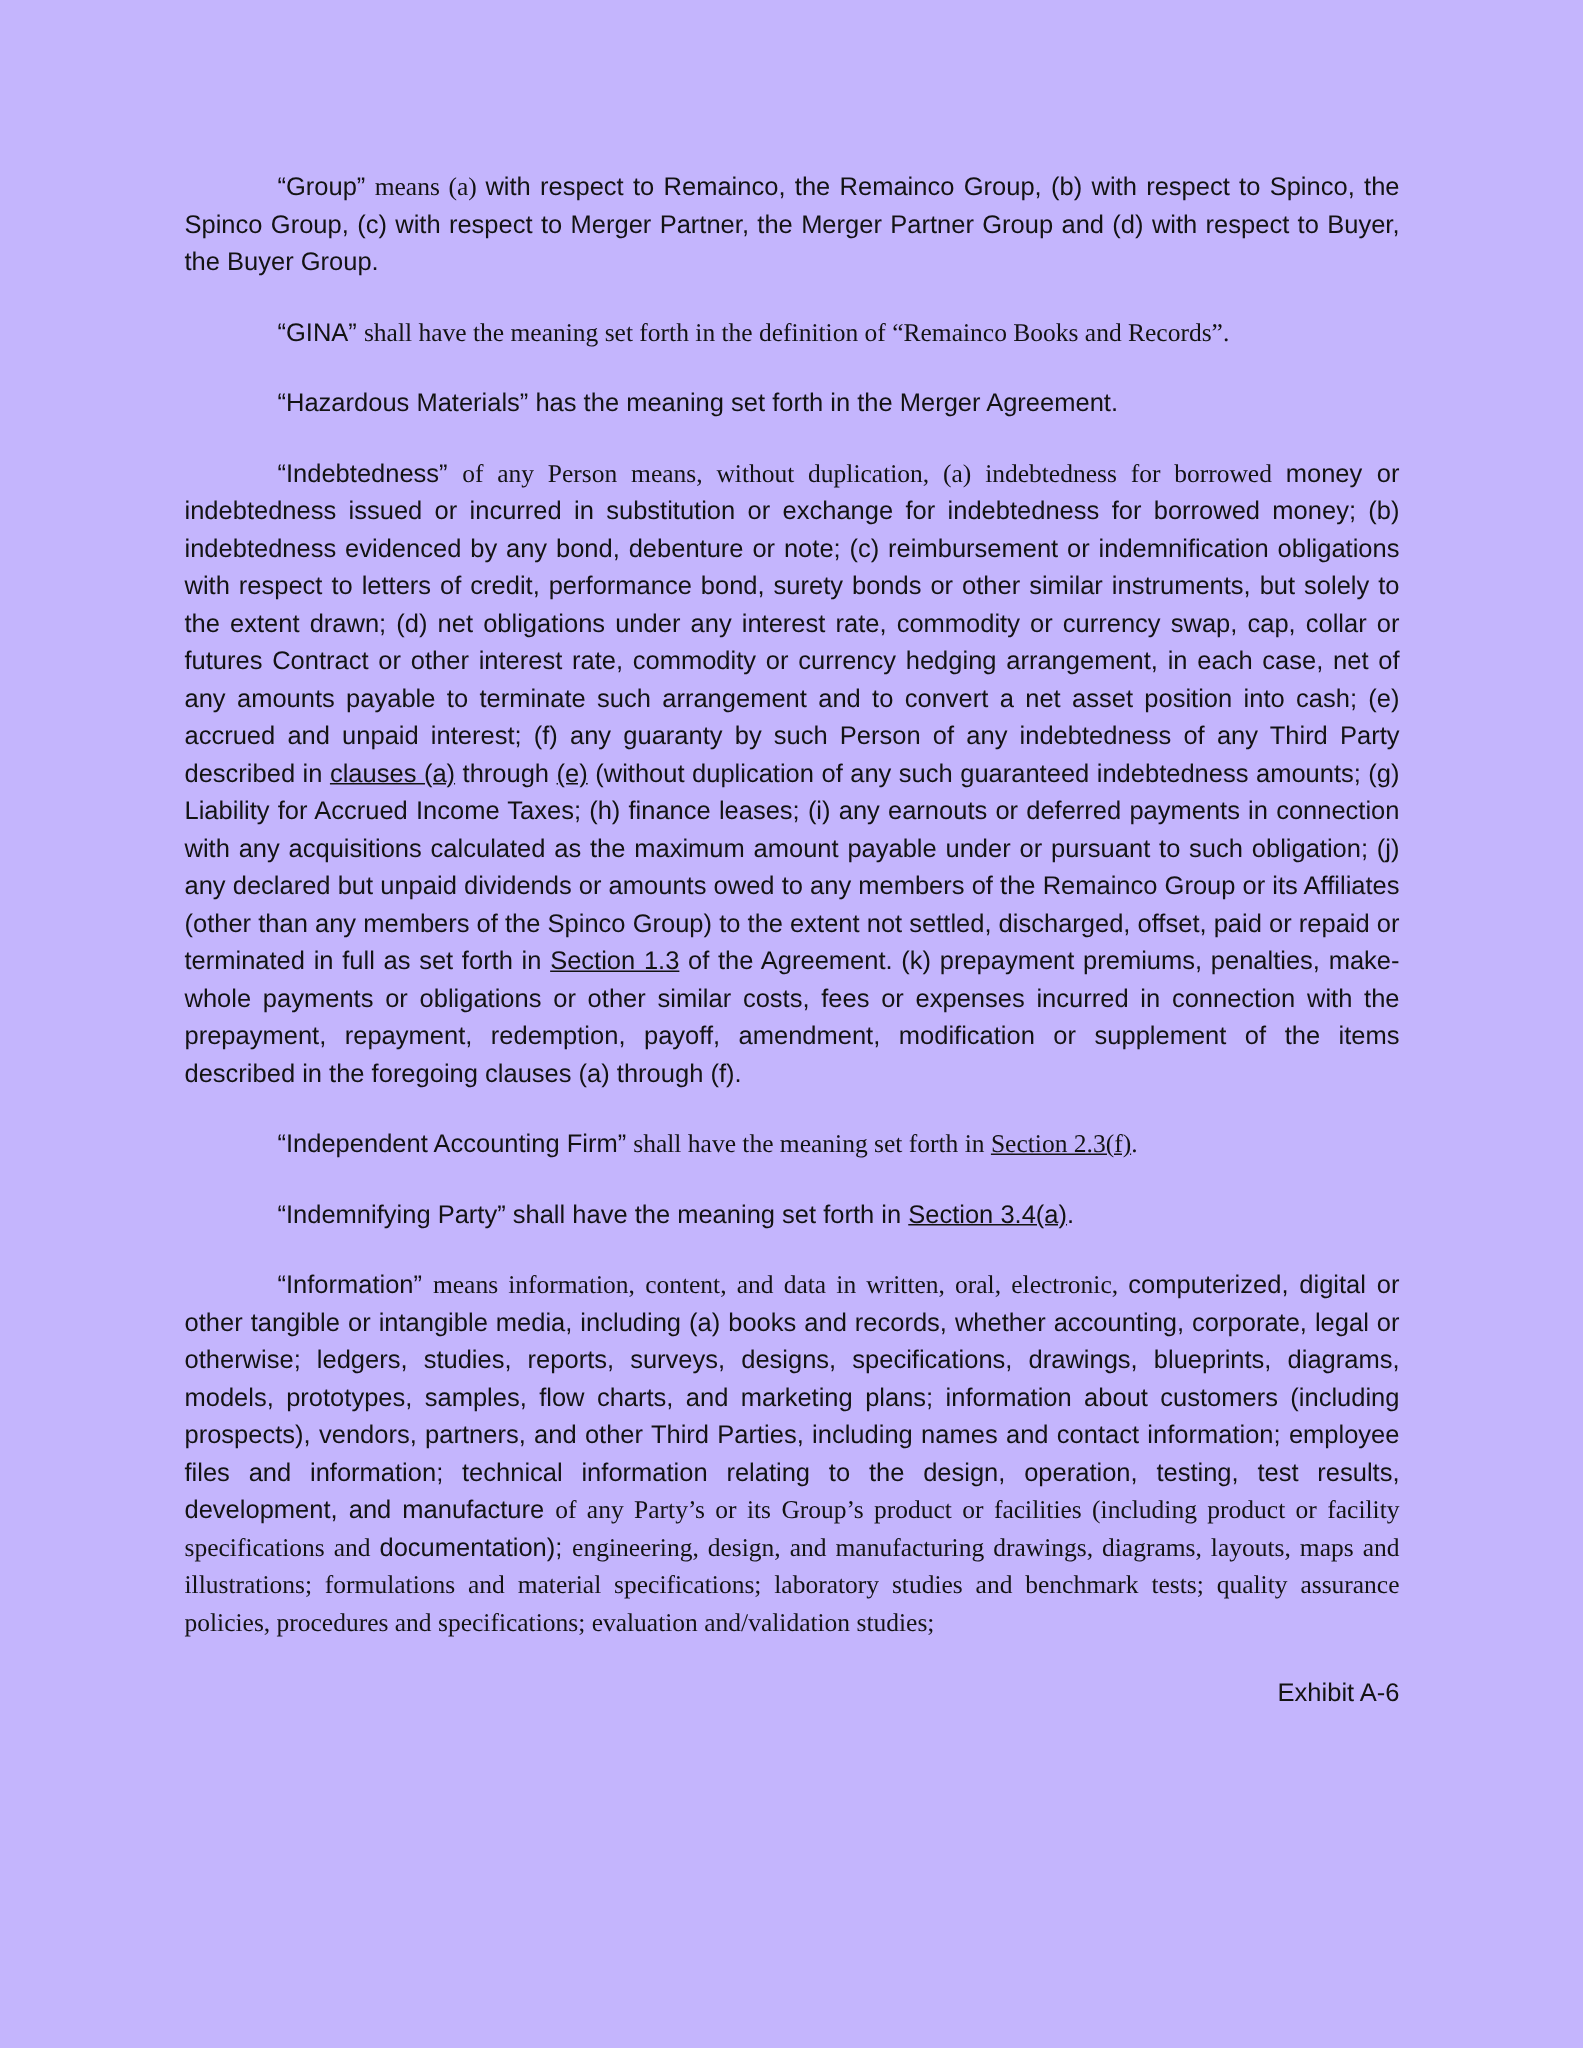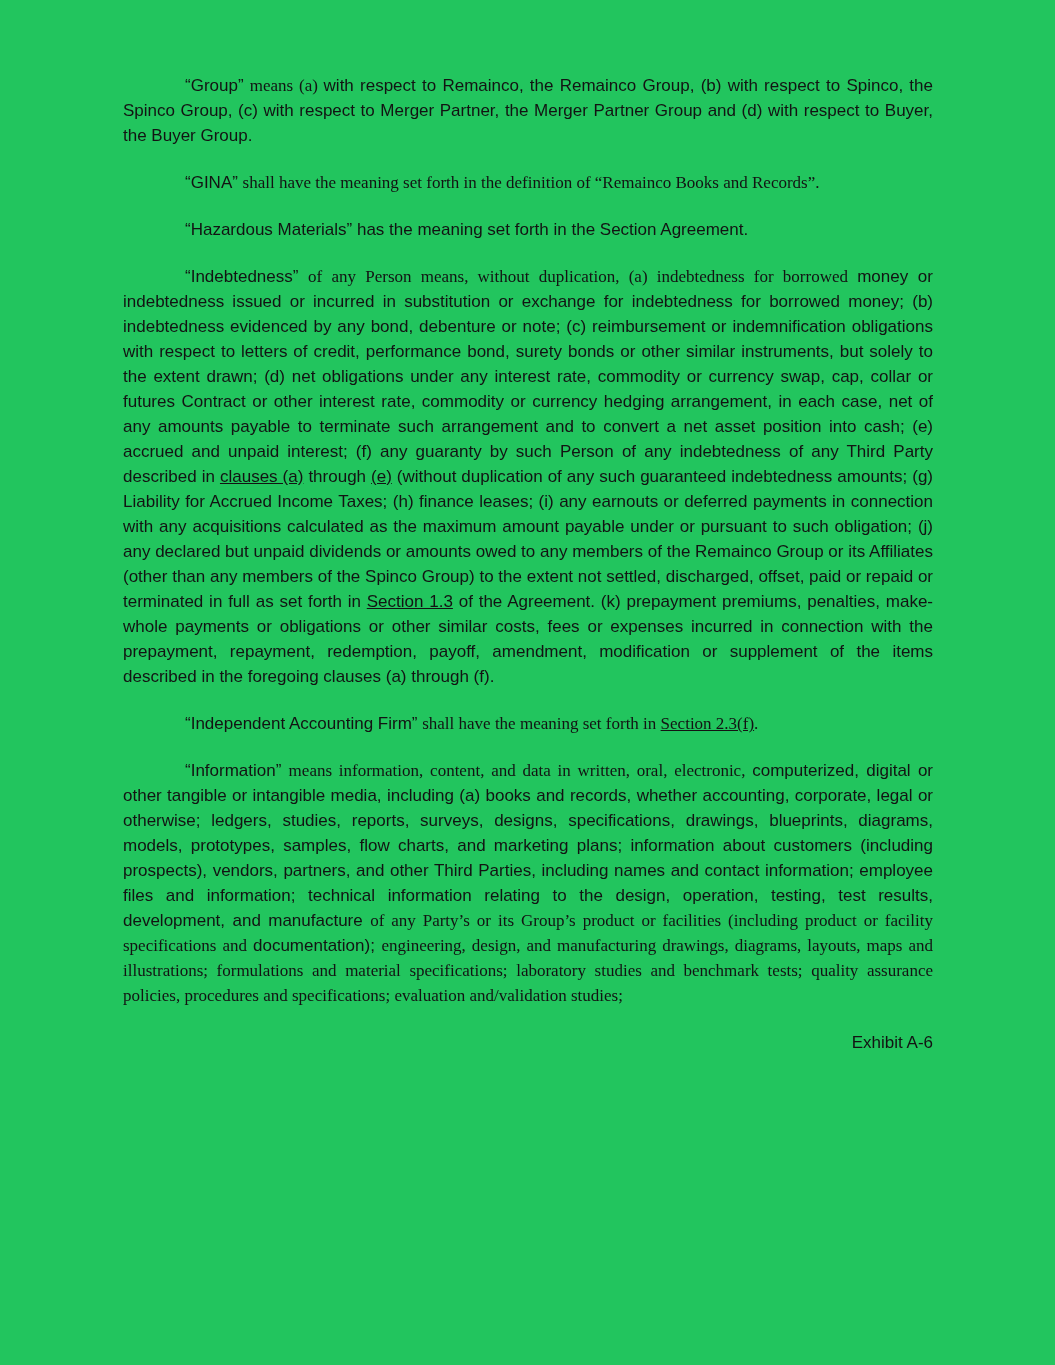--- a/index.html
+++ b/index.html
@@ -9,22 +9,22 @@
   }
   body {
     width: 1055px;
     height: 1365px;
     overflow: hidden;
   }
   .page {
     box-sizing: border-box;
     width: 1055px;
     height: 1365px;
-    padding: 73px 122px 30px 123px;
-    background: #22c55e;
+    padding: 112px 122px 30px 123px;
+    background: #c4b5fd;
     color: #131313;
   }
   .para {
     font-family: "Liberation Sans", sans-serif;
     font-size: 17px;
     line-height: 25px;
     text-align: justify;
     text-indent: 62px;
     margin: 0 0 22px 0;
   }
@@ -42,19 +42,20 @@
     margin-top: 2px;
   }
 </style>
 </head>
 <body>
 
 <div class="page">
   <div class="doc-body">
       <p class="para"><span>“Group” </span><span class="serif">means (a) </span><span>with respect to Remainco, the Remainco Group, (b) with respect to Spinco, the Spinco Group, (c) with respect to Merger Partner, the Merger Partner Group and (d) with respect to Buyer, the Buyer Group.</span></p>
       <p class="para"><span>“GINA” </span><span class="serif">shall have the meaning set forth in the definition of “Remainco Books and Records”.</span></p>
-      <p class="para"><span>“Hazardous Materials” has the meaning set forth in the Section Agreement.</span></p>
+      <p class="para"><span>“Hazardous Materials” has the meaning set forth in the Merger Agreement.</span></p>
       <p class="para"><span>“Indebtedness” </span><span class="serif">of any Person means, without duplication, (a) indebtedness for borrowed </span><span>money or indebtedness issued or incurred in substitution or exchange for indebtedness for borrowed money; (b) indebtedness evidenced by any bond, debenture or note; (c) reimbursement or indemnification obligations with respect to letters of credit, performance bond, surety bonds or other similar instruments, but solely to the extent drawn; (d) net obligations under any interest rate, commodity or currency swap, cap, collar or futures Contract or other interest rate, commodity or currency hedging arrangement, in each case, net of any amounts payable to terminate such arrangement and to convert a net asset position into cash; (e) accrued and unpaid interest; (f) any guaranty by such Person of any indebtedness of any Third Party described in </span><span class="u">clauses (a)</span><span> through </span><span class="u">(e)</span><span> (without duplication of any such guaranteed indebtedness amounts; (g) Liability for Accrued Income Taxes; (h) finance leases; (i) any earnouts or deferred payments in connection with any acquisitions calculated as the maximum amount payable under or pursuant to such obligation; (j) any declared but unpaid dividends or amounts owed to any members of the Remainco Group or its Affiliates (other than any members of the Spinco Group) to the extent not settled, discharged, offset, paid or repaid or terminated in full as set forth in </span><span class="u">Section 1.3</span><span> of the Agreement. (k) prepayment premiums, penalties, make-whole payments or obligations or other similar costs, fees or expenses incurred in connection with the prepayment, repayment, redemption, payoff, amendment, modification or supplement of the items described in the foregoing clauses (a) through (f).</span></p>
       <p class="para"><span>“Independent Accounting Firm” </span><span class="serif">shall have the meaning set forth in </span><span class="u serif">Section 2.3(f)</span><span class="serif">.</span></p>
+      <p class="para"><span>“Indemnifying Party” shall have the meaning set forth in </span><span class="u">Section 3.4(a)</span><span>.</span></p>
       <p class="para"><span>“Information” </span><span class="serif">means information, content, and data in written, oral, electronic, </span><span>computerized, digital or other tangible or intangible media, including (a) books and records, whether accounting, corporate, legal or otherwise; ledgers, studies, reports, surveys, designs, specifications, drawings, blueprints, diagrams, models, prototypes, samples, flow charts, and marketing plans; information about customers (including prospects), vendors, partners, and other Third Parties, including names and contact information; employee files and information; technical information relating to the design, operation, testing, test results, development, and manufacture </span><span class="serif">of any Party’s or its Group’s product or facilities (including product or facility specifications and </span><span>documentation); </span><span class="serif">engineering, design, and manufacturing drawings, diagrams, layouts, maps and illustrations; formulations and material specifications; laboratory studies and benchmark tests; quality assurance policies, procedures and specifications; evaluation and/validation studies;</span></p>
     </div>
   <div class="footer">Exhibit A-6</div>
 </div>
 
 </body></html>

